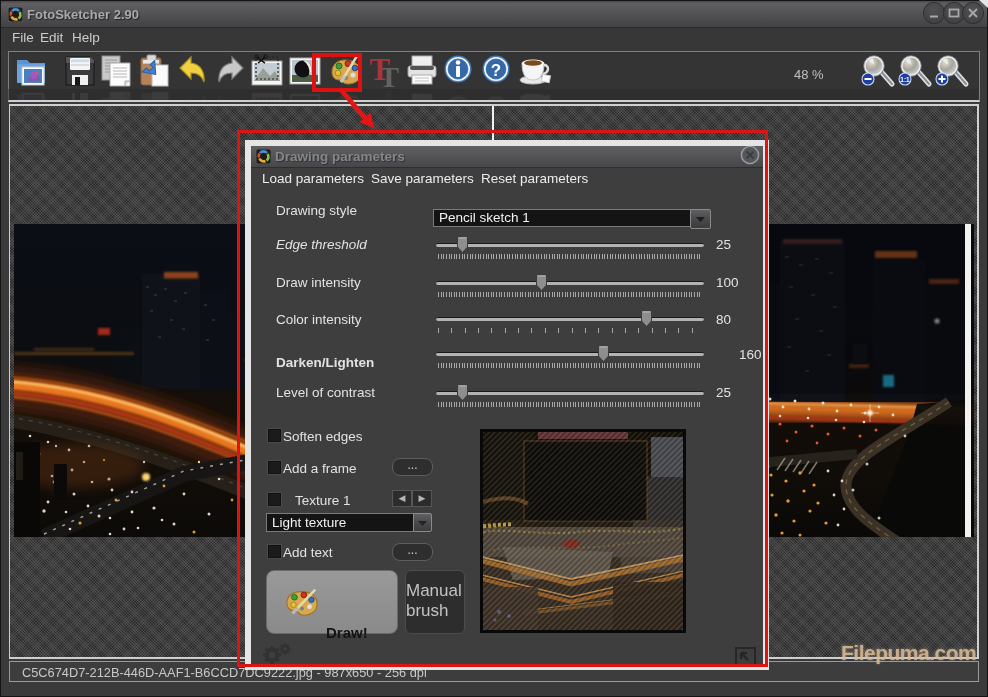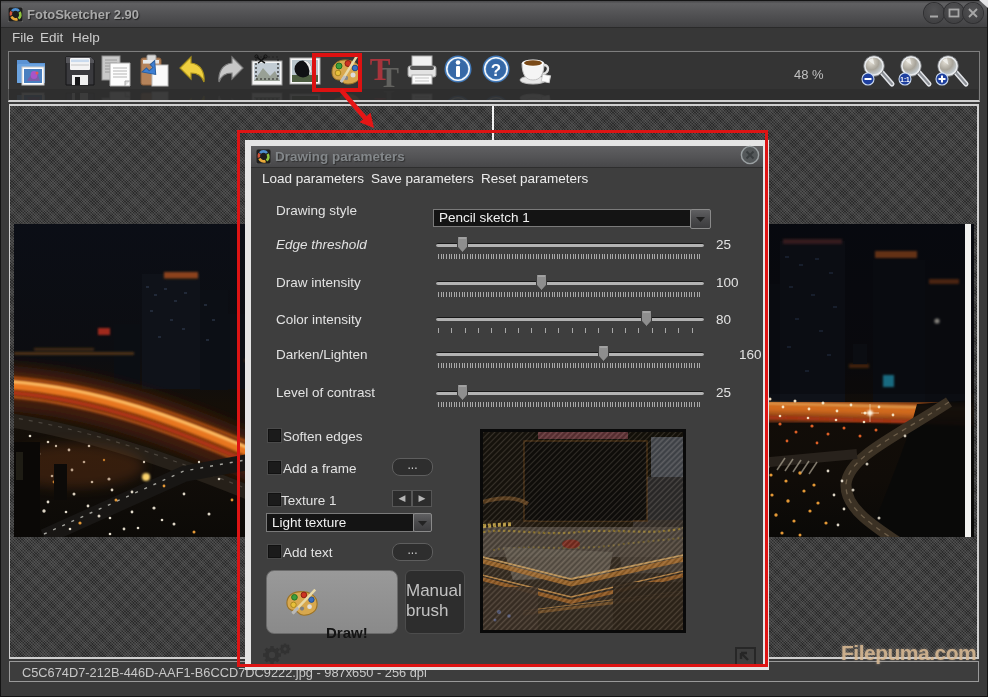--- a/index.html
+++ b/index.html
@@ -571,21 +571,21 @@
 
   <div class="abs lbl" style="top:166px;">Color intensity</div>
   <div class="abs track" style="top:171px;"></div>
   <div class="abs thumb" style="left:390px;top:164px;"><svg width="11" height="17">
         <path d="M0.5 0.5 H10.5 V11 L5.5 16.5 L0.5 11 Z" fill="#8e8e8e" stroke="#3c3c3c"></path>
         <path d="M2 2 H9" stroke="#b5b5b5"></path>
       </svg></div>
   <div class="abs ticks2" style="top:182px;"></div>
   <div class="abs val" style="top:166px;">80</div>
 
-  <div class="abs lbl" style="top:201px;">Darken/Lighten</div>
+  <div class="abs lbl" style="top:209px;font-weight:bold;">Darken/Lighten</div>
   <div class="abs track" style="top:206px;"></div>
   <div class="abs thumb" style="left:347px;top:199px;"><svg width="11" height="17">
         <path d="M0.5 0.5 H10.5 V11 L5.5 16.5 L0.5 11 Z" fill="#8e8e8e" stroke="#3c3c3c"></path>
         <path d="M2 2 H9" stroke="#b5b5b5"></path>
       </svg></div>
   <div class="abs ticks" style="top:217px;"></div>
   <div class="abs val" style="top:201px;margin-left:23px;">160</div>
 
   <div class="abs lbl" style="top:239px;">Level of contrast</div>
   <div class="abs track" style="top:245px;"></div>
@@ -596,21 +596,21 @@
   <div class="abs ticks" style="top:256px;"></div>
   <div class="abs val" style="top:239px;">25</div>
   <div class="abs cb" style="left:17px;top:283px;"></div>
   <div class="abs lbl" style="left:32px;top:283px;">Soften edges</div>
 
   <div class="abs cb" style="left:17px;top:315px;"></div>
   <div class="abs lbl" style="left:32px;top:315px;">Add a frame</div>
   <div class="abs dots-btn" style="top:312px;">...</div>
 
   <div class="abs cb" style="left:17px;top:347px;"></div>
-  <div class="abs lbl" style="left:30px;top:347px;">Texture 1</div>
+  <div class="abs lbl" style="left:44px;top:347px;">Texture 1</div>
   <div class="abs arr-btn" style="left:141px;top:344px;">◀</div>
   <div class="abs arr-btn" style="left:161px;top:344px;">▶</div>
 
   <div class="abs combo" style="left:15px;top:367px;width:141px;height:17px;font-size:13.5px;line-height:17px;padding-left:5px;">Light texture</div>
   <div class="abs combobtn" style="left:162px;top:367px;width:17px;height:17px;"><svg width="17" height="17">
         <path d="M4 7 L13 7 L8.5 12 Z" fill="#232323"></path>
       </svg></div>
 
   <div class="abs cb" style="left:17px;top:399px;"></div>
   <div class="abs lbl" style="left:32px;top:399px;">Add text</div>

